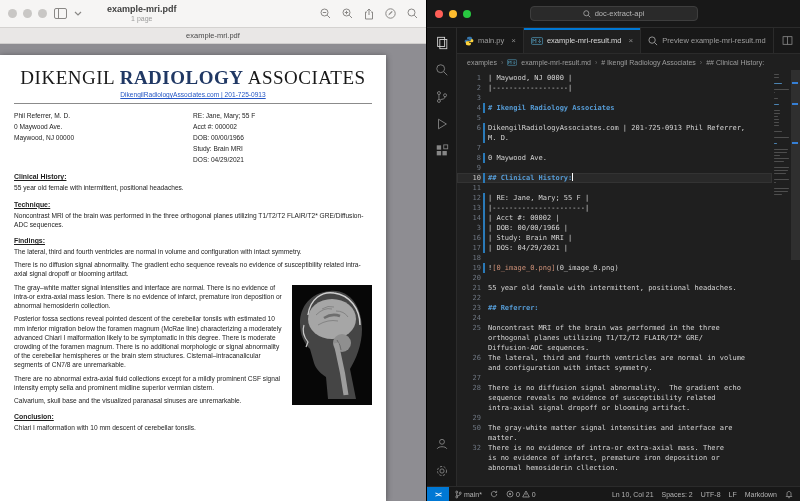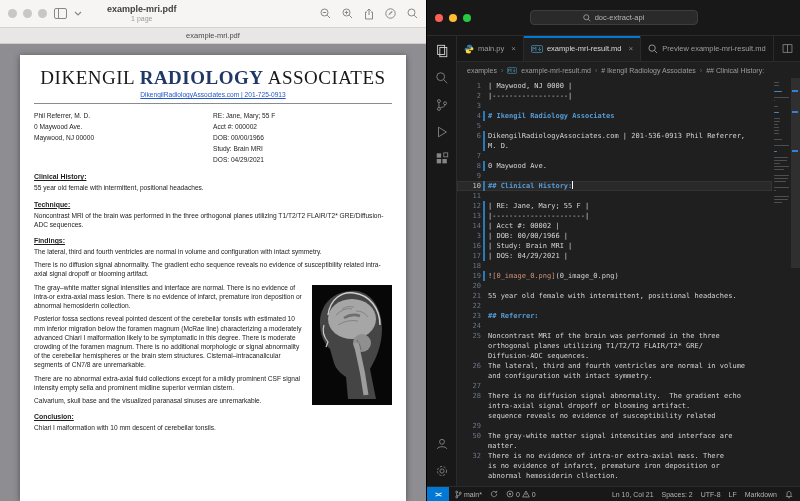--- a/index.html
+++ b/index.html
@@ -11,37 +11,37 @@
   .preview-window{width:426px;display:flex;flex-direction:column;background:#8e8d92;flex:none}
   .pv-toolbar{height:28px;background:#f6f5f4;border-bottom:1px solid #d4d2d0;display:flex;align-items:center;padding:0 8px;gap:7px;flex:none}
   .traffic{display:flex;gap:6px;align-items:center}
   .tdot{width:9px;height:9px;border-radius:50%;background:#c9c7c5}
   .pv-icon{color:#8a8886;display:flex;align-items:center}
   .pv-titles{margin-left:18px;text-align:center;line-height:1.15}
   .pv-title{font-size:9px;font-weight:bold;color:#3f3f3f}
   .pv-sub{font-size:7px;color:#9b9b9b}
   .pv-actions{margin-left:auto;display:flex;gap:11px;align-items:center;color:#9a9896}
   .pv-tabstrip{height:16px;background:#e9e7e6;border-bottom:1px solid #d0cecd;display:flex;align-items:center;justify-content:center;font-size:7.5px;color:#4a4a4a;flex:none}
-  .pv-content{flex:1;overflow:hidden;display:flex;justify-content:center;min-height:0}
+  .pv-content{flex:1;overflow:hidden;display:flex;justify-content:flex-start;min-height:0}
   .page{width:386px;background:#fff;margin-top:11px;box-shadow:0 1px 6px rgba(0,0,0,.45);padding:12px 14px;font-size:6.6px;color:#1c1c1c;overflow:hidden}
 
   .doc-header{text-align:center;font-family:"Liberation Serif",serif;font-size:19px;letter-spacing:.5px;color:#181818;white-space:nowrap}
   .brand-radiology{font-weight:bold;color:#203864}
   .doc-contact{display:block;text-align:center;color:#2456c5;font-size:6.6px;text-decoration:underline;margin-top:2px}
   .doc-rule{border-bottom:1px solid #8b8b8b;margin-top:5px}
   .doc-info{display:flex;margin-top:7px;line-height:1.65}
   .doc-info-col{width:50%}
   .doc-section{margin-top:8px}
   .doc-heading{font-weight:bold;text-decoration:underline;font-size:6.9px;margin-bottom:3px}
   .doc-section p{line-height:1.4;margin-bottom:4px;text-align:left}
   .mri-figure{float:right;width:80px;height:120px;margin:2px 0 4px 8px;background:#000;flex:none}
 
   
   .vscode-window{width:374px;display:flex;flex-direction:column;background:#1f1f1f;border-left:1px solid #000;color:#ccc;flex:none}
-  .vs-titlebar{height:36px;background:#181818;border-bottom:1px solid #2b2b2b;display:flex;align-items:center;padding:0 8px;flex:none;position:relative}
+  .vs-titlebar{height:28px;background:#181818;border-bottom:1px solid #2b2b2b;display:flex;align-items:center;padding:0 8px;flex:none;position:relative}
   .vs-traffic{display:flex;gap:6px}
   .vt-r{background:#ff5f57}.vt-y{background:#febc2e}.vt-g{background:#28c840}
   .vdot{width:8px;height:8px;border-radius:50%}
   .command-center{position:absolute;left:50%;transform:translateX(-50%);width:168px;height:15px;background:#2a2a2a;border:1px solid #3e3e3e;border-radius:4px;display:flex;align-items:center;justify-content:center;gap:4px;font-size:7.5px;color:#b5b5b5}
   .vs-main{flex:1;display:flex;min-height:0}
   .activitybar{width:30px;background:#181818;border-right:1px solid #2b2b2b;display:flex;flex-direction:column;align-items:center;padding:8px 0;gap:13px;flex:none}
   .ab-icon{color:#868686;display:flex}
   .ab-icon.active{color:#d7d7d7}
   .ab-spacer{flex:1}
   .vs-editor-col{flex:1;display:flex;flex-direction:column;min-width:0}
@@ -344,21 +344,21 @@
           <span>## Clinical History:</span>
         </div>
 
         <div class="editor">
           <div class="code">
               <div class="row"><span class="ln">1</span><span class="git"></span><span class="txt"><span class="tk-fg">| Maywood, NJ 0000 |</span></span></div>
               <div class="row"><span class="ln">2</span><span class="git"></span><span class="txt"><span class="tk-fg">|------------------|</span></span></div>
               <div class="row"><span class="ln">3</span><span class="git"></span><span class="txt"></span></div>
               <div class="row"><span class="ln">4</span><span class="git mod"></span><span class="txt"><span class="tk-h"># Ikengil Radiology Associates</span></span></div>
               <div class="row"><span class="ln">5</span><span class="git"></span><span class="txt"></span></div>
-              <div class="row"><span class="ln">6</span><span class="git mod"></span><span class="txt"><span class="tk-fg">DikengilRadiologyAssociates.com | 201-536-0913 Phil Referrer,</span></span></div>
+              <div class="row"><span class="ln">6</span><span class="git mod"></span><span class="txt"><span class="tk-fg">DikengilRadiologyAssociates.com | 201-725-0913 Phil Referrer,</span></span></div>
               <div class="row"><span class="ln"></span><span class="git mod"></span><span class="txt"><span class="tk-fg">M. D.</span></span></div>
               <div class="row"><span class="ln">7</span><span class="git"></span><span class="txt"></span></div>
               <div class="row"><span class="ln">8</span><span class="git mod"></span><span class="txt"><span class="tk-fg">0 Maywood Ave.</span></span></div>
               <div class="row"><span class="ln">9</span><span class="git"></span><span class="txt"></span></div>
               <div class="row active"><span class="ln">10</span><span class="git mod"></span><span class="txt"><span class="tk-h">## Clinical History:</span><span class="cursor"></span></span></div>
               <div class="row"><span class="ln">11</span><span class="git"></span><span class="txt"></span></div>
               <div class="row"><span class="ln">12</span><span class="git mod"></span><span class="txt"><span class="tk-fg">| RE: Jane, Mary; 55 F |</span></span></div>
               <div class="row"><span class="ln">13</span><span class="git mod"></span><span class="txt"><span class="tk-fg">|----------------------|</span></span></div>
               <div class="row"><span class="ln">14</span><span class="git mod"></span><span class="txt"><span class="tk-fg">| Acct #: 00002 |</span></span></div>
               <div class="row"><span class="ln">3</span><span class="git mod"></span><span class="txt"><span class="tk-fg">| DOB: 00/00/1966 |</span></span></div>
@@ -371,22 +371,22 @@
               <div class="row"><span class="ln">22</span><span class="git"></span><span class="txt"></span></div>
               <div class="row"><span class="ln">23</span><span class="git"></span><span class="txt"><span class="tk-h">## Referrer:</span></span></div>
               <div class="row"><span class="ln">24</span><span class="git"></span><span class="txt"></span></div>
               <div class="row"><span class="ln">25</span><span class="git"></span><span class="txt"><span class="tk-fg">Noncontrast MRI of the brain was performed in the three</span></span></div>
               <div class="row"><span class="ln"></span><span class="git"></span><span class="txt"><span class="tk-fg">orthogonal planes utilizing T1/T2/T2 FLAIR/T2* GRE/</span></span></div>
               <div class="row"><span class="ln"></span><span class="git"></span><span class="txt"><span class="tk-fg">Diffusion-ADC sequences.</span></span></div>
               <div class="row"><span class="ln">26</span><span class="git"></span><span class="txt"><span class="tk-fg">The lateral, third and fourth ventricles are normal in volume</span></span></div>
               <div class="row"><span class="ln"></span><span class="git"></span><span class="txt"><span class="tk-fg">and configuration with intact symmetry.</span></span></div>
               <div class="row"><span class="ln">27</span><span class="git"></span><span class="txt"></span></div>
               <div class="row"><span class="ln">28</span><span class="git"></span><span class="txt"><span class="tk-fg">There is no diffusion signal abnormality.  The gradient echo</span></span></div>
+              <div class="row"><span class="ln"></span><span class="git"></span><span class="txt"><span class="tk-fg">sequence reveals no evidence of susceptibility related</span></span></div>
               <div class="row"><span class="ln"></span><span class="git"></span><span class="txt"><span class="tk-fg">intra-axial signal dropoff or blooming artifact.</span></span></div>
-              <div class="row"><span class="ln"></span><span class="git"></span><span class="txt"><span class="tk-fg">sequence reveals no evidence of susceptibility related</span></span></div>
               <div class="row"><span class="ln">29</span><span class="git"></span><span class="txt"></span></div>
               <div class="row"><span class="ln">50</span><span class="git"></span><span class="txt"><span class="tk-fg">The gray-white matter signal intensities and interface are</span></span></div>
               <div class="row"><span class="ln"></span><span class="git"></span><span class="txt"><span class="tk-fg">matter.</span></span></div>
               <div class="row"><span class="ln">32</span><span class="git"></span><span class="txt"><span class="tk-fg">There is no evidence of intra-or extra-axial mass. There</span></span></div>
               <div class="row"><span class="ln"></span><span class="git"></span><span class="txt"><span class="tk-fg">is no evidence of infarct, premature iron deposition or</span></span></div>
               <div class="row"><span class="ln"></span><span class="git"></span><span class="txt"><span class="tk-fg">abnormal hemosiderin cllection.</span></span></div>
             </div>
           <div class="minimap">
               <div class="mm-row">
                 <div class="mm-bar" style="width: 5.2px;"></div>

